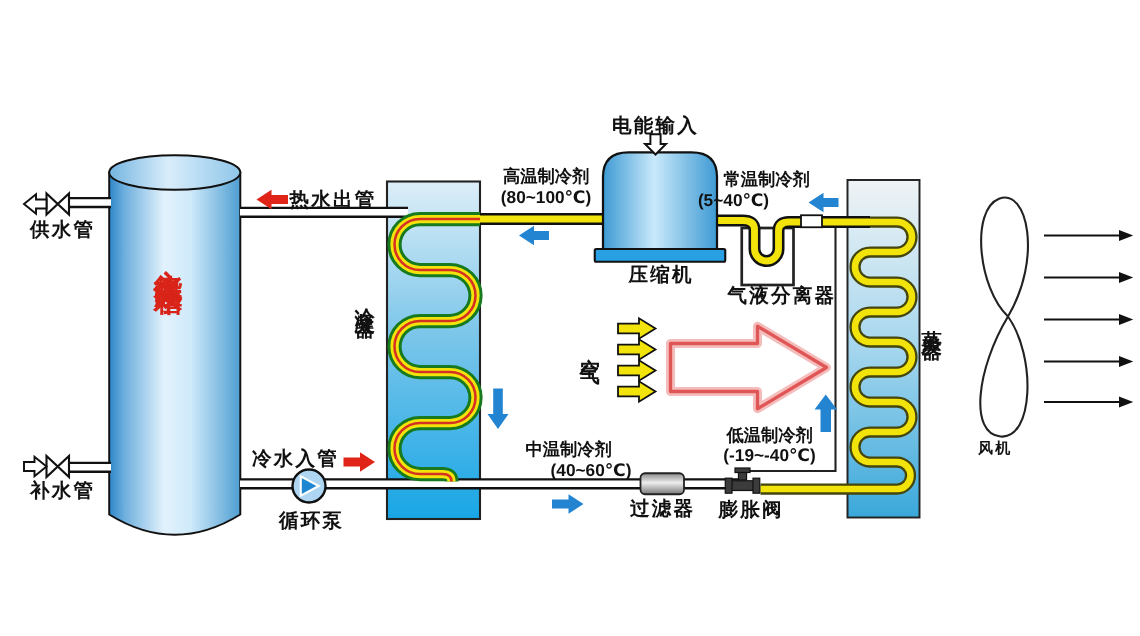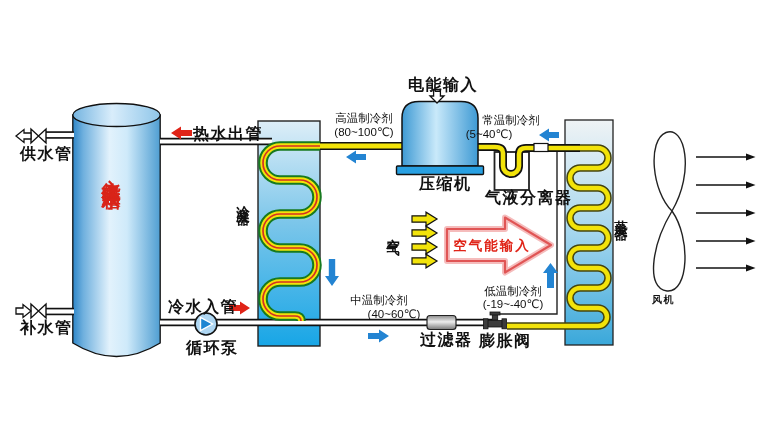--- a/index.html
+++ b/index.html
@@ -2,24 +2,24 @@
 <html><head>
 <meta charset="utf-8">
 <style>
   html,body{margin:0;padding:0;background:#fff;}
   #stage{
     position:relative;width:760px;height:424px;background:#ffffff;overflow:hidden;
     font-family:"Liberation Sans","DejaVu Sans",sans-serif;
   }
   #stage svg{position:absolute;left:0;top:0;}
   .lbl{
-    position:absolute;font-size:16px;font-weight:bold;color:#111;
+    position:absolute;font-size:13px;font-weight:bold;color:#111;
     letter-spacing:1.5px;white-space:nowrap;line-height:1.05;
   }
-  .tmp{position:absolute;font-size:11.5px;font-weight:normal;color:#111;
+  .tmp{position:absolute;font-size:11.5px;font-weight:bold;color:#111;
     text-align:center;white-space:nowrap;line-height:1.05;}
   .vlbl{
     position:absolute;font-size:13.5px;font-weight:bold;color:#111;
     writing-mode:vertical-rl;text-orientation:upright;letter-spacing:3.5px;line-height:1;
   }
   .tanklbl{
     position:absolute;font-size:19px;font-weight:bold;color:#d92419;
     writing-mode:vertical-rl;text-orientation:upright;letter-spacing:2.5px;line-height:1;
   }
   .airlbl{
@@ -211,15 +211,14 @@
 <div class="tmp" style="left:476px;top:285px;width:74px">低温制冷剂</div>
 <div class="tmp" style="left:476px;top:297.5px;width:74px">(-19~-40℃)</div>
 
 <div class="lbl" style="left:408px;top:77px">电能输入</div>
 <div class="lbl" style="left:419px;top:176px">压缩机</div>
 <div class="lbl" style="left:485px;top:190px">气液分离器</div>
 <div class="lbl" style="left:420px;top:332px">过滤器</div>
 <div class="lbl" style="left:479px;top:333px">膨胀阀</div>
 <div class="lbl" style="left:652px;top:295px;font-size:10px">风机</div>
 
-<div class="airlbl" style="left:450px;top:237px;width:84px">空气能输入</div>
 
 </div>
 
 </body></html>

